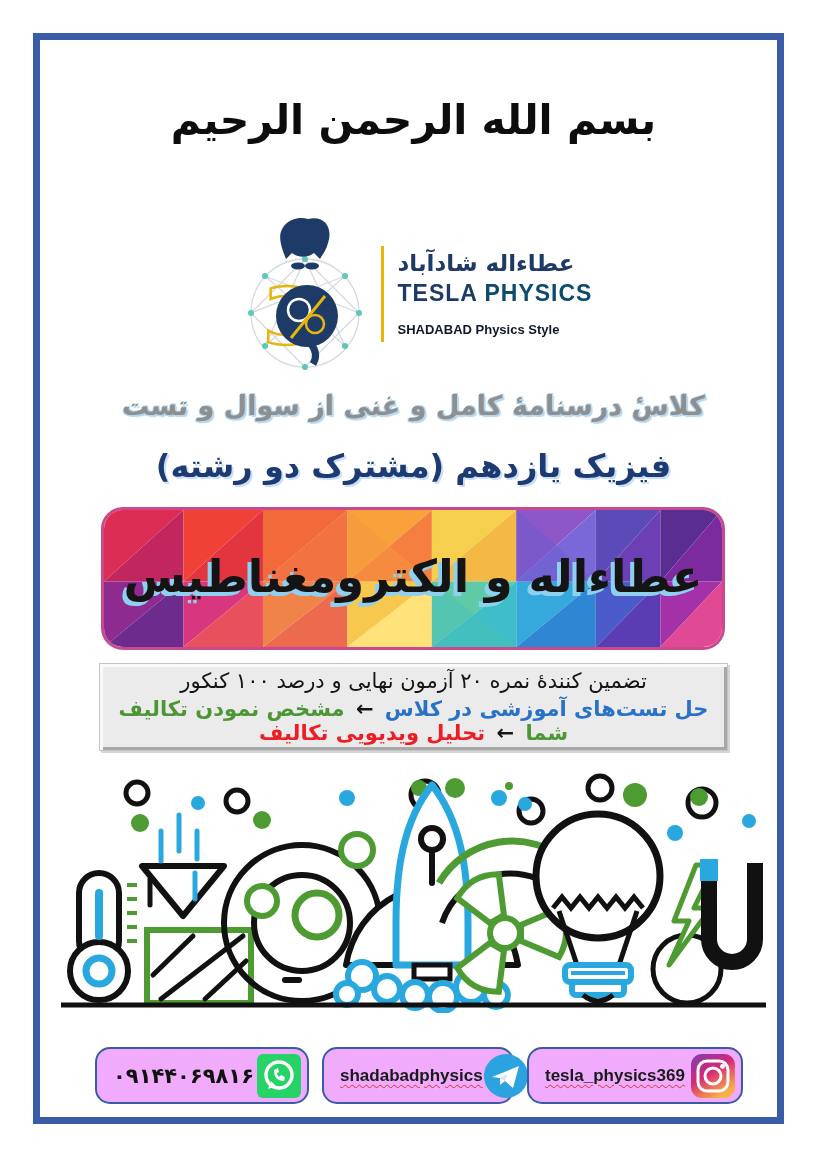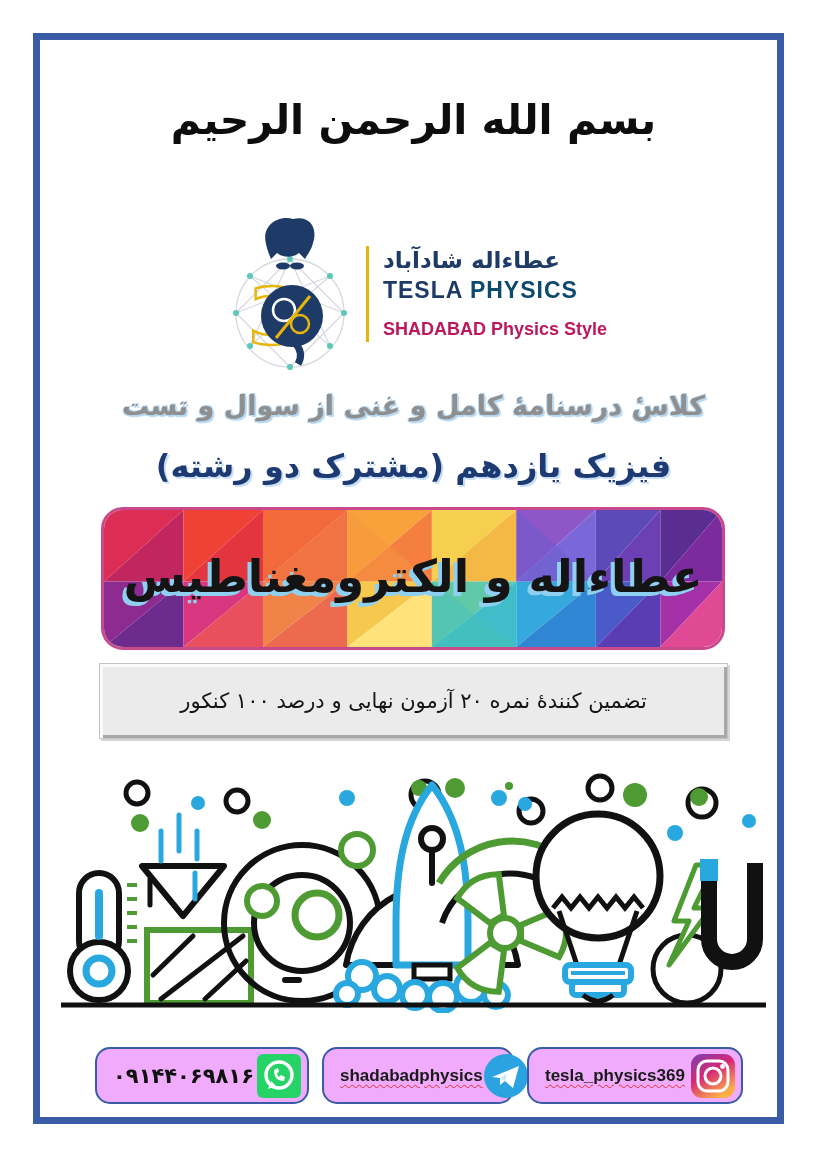--- a/index.html
+++ b/index.html
@@ -16,39 +16,39 @@
 
   
   .logo{top:216px;left:0;right:0;display:flex;justify-content:center;align-items:center;gap:0;}
   .logo-divider{width:3px;height:96px;background:#eab308;margin:0 14px 0 6px;}
   .logo-text{display:flex;flex-direction:column;align-items:flex-start;}
   .logo-name-fa{font-size:23px;font-weight:bold;color:#1d3b66;direction:rtl;width:100%;
                 text-align:left;margin-bottom:4px;}
   .logo-brand{font-family:"Liberation Sans",sans-serif;font-weight:bold;font-size:23px;
               letter-spacing:1px;}
   .brand-tesla{color:#1d3b66;} .brand-physics{color:#0c4a6e;}
-  .logo-tagline{font-family:"Liberation Sans",sans-serif;font-weight:bold;font-size:18px;
-                color:#be185d;margin-top:15px;}
+  .logo-tagline{font-family:"Liberation Sans",sans-serif;font-weight:bold;font-size:13px;
+                color:#0f172a;margin-top:15px;}
 
   
   .headline-sub{top:390px;font-size:27px;font-weight:bold;color:#8f8f8f;direction:rtl;
      text-shadow:-1px 1px 0 #b5d7f0,1px -1px 0 #b5d7f0,2px 2px 1px #b5d7f0;}
   .headline-course{top:447px;font-size:32px;font-weight:bold;color:#1e3a73;direction:rtl;
      text-shadow:2px 2px 0 #c9dff5;}
 
   
   .banner{top:507px;left:101px;width:624px;height:143px;border-radius:22px;overflow:hidden;
           border:3px solid #c94a8c;box-sizing:border-box;}
   .banner svg.poly{position:absolute;left:0;top:0;width:100%;height:100%;}
   .banner-title{position:absolute;left:0;right:0;top:50%;transform:translateY(-54%);
      text-align:center;font-size:45px;font-weight:bold;color:#141414;direction:rtl;
      text-shadow:-4px 4px 0 #8fd0f0;}
 
   
-  .info-box{top:663px;left:99px;width:629px;height:76px;background:#ebebeb;
+  .info-box{top:663px;left:99px;width:629px;height:88px;background:#ebebeb;
      border:1px solid #c4c4c4;box-sizing:border-box;
      box-shadow:inset 3px 3px 0 #fafafa,inset -3px -3px 0 #a8a8a8,2px 2px 0 #d6d6d6;
      display:flex;flex-direction:column;justify-content:space-evenly;}
   .info-line1{text-align:center;font-size:21px;color:#141414;direction:rtl;}
   .info-line2{text-align:center;font-size:21px;font-weight:bold;direction:rtl;}
   .flow-blue{color:#2a72c7;} .flow-green{color:#4d9636;} .flow-red{color:#ee1c25;}
   .flow-arrow{color:#141414;font-weight:bold;padding:0 4px;}
 
   
   .doodles{top:773px;left:47px;width:733px;height:240px;}
@@ -153,20 +153,27 @@
         <polygon points="622,74 622,142 560,142" fill="#e04a94"></polygon>
       <polygon points="245,0 330,74 160,74" fill="#f4973f" opacity="0.5"></polygon>
       <polygon points="415,0 495,74 415,74" fill="#6a5ccc" opacity="0.5"></polygon>
       <polygon points="330,74 415,142 330,142" fill="#49c2b8" opacity="0.5"></polygon>
     </svg>
     <div class="banner-title">عطاءاله و الکترومغناطیس</div>
   </div>
 
   <div class="abs info-box">
     <div class="info-line1">تضمین کنندهٔ نمره ۲۰ آزمون نهایی و درصد ۱۰۰ کنکور</div>
+    <div class="info-line2" dir="rtl">
+      <span class="flow-blue">حل تست‌های آموزشی در کلاس</span>
+      <span class="flow-arrow">←</span>
+      <span class="flow-green">مشخص نمودن تکالیف شما</span>
+      <span class="flow-arrow">←</span>
+      <span class="flow-red">تحلیل ویدیویی تکالیف</span>
+    </div>
   </div>
 
   <svg class="abs doodles" viewBox="0 0 733 240">
 
     <g>
       <circle cx="90" cy="20" r="11" stroke="#111" stroke-width="5" fill="none"></circle>
       <circle cx="93" cy="50" r="9" fill="#4e9b33"></circle>
       <circle cx="151" cy="30" r="7" fill="#29a8e0"></circle>
       <circle cx="190" cy="28" r="11" stroke="#111" stroke-width="5" fill="none"></circle>
       <circle cx="215" cy="47" r="9" fill="#4e9b33"></circle>

